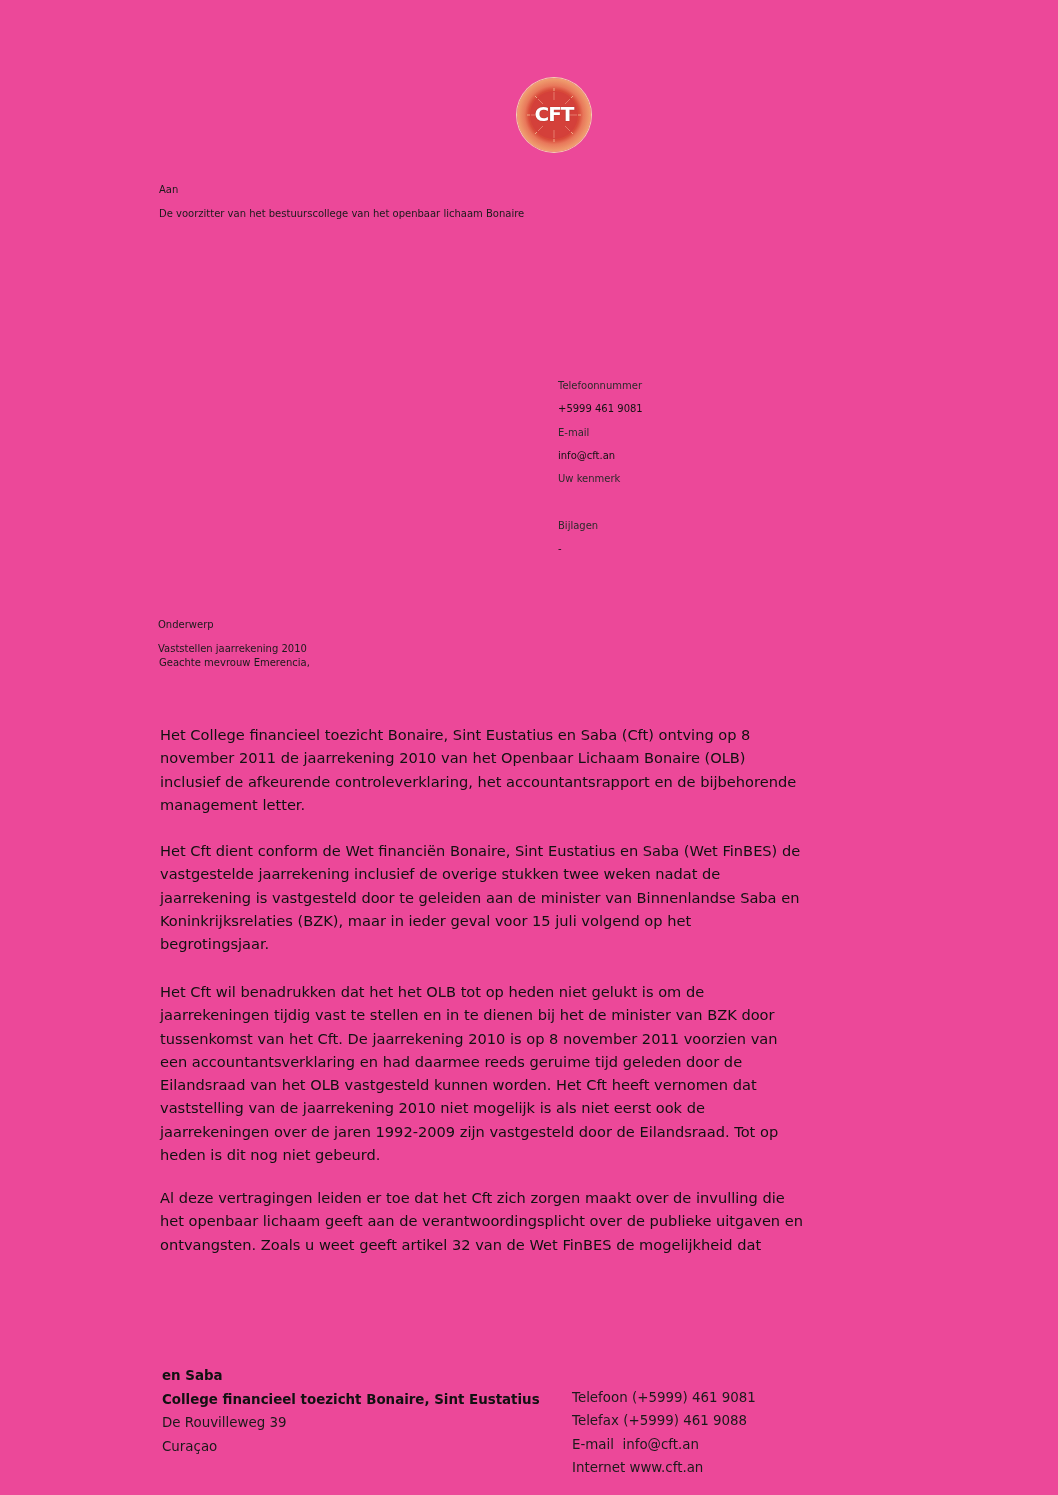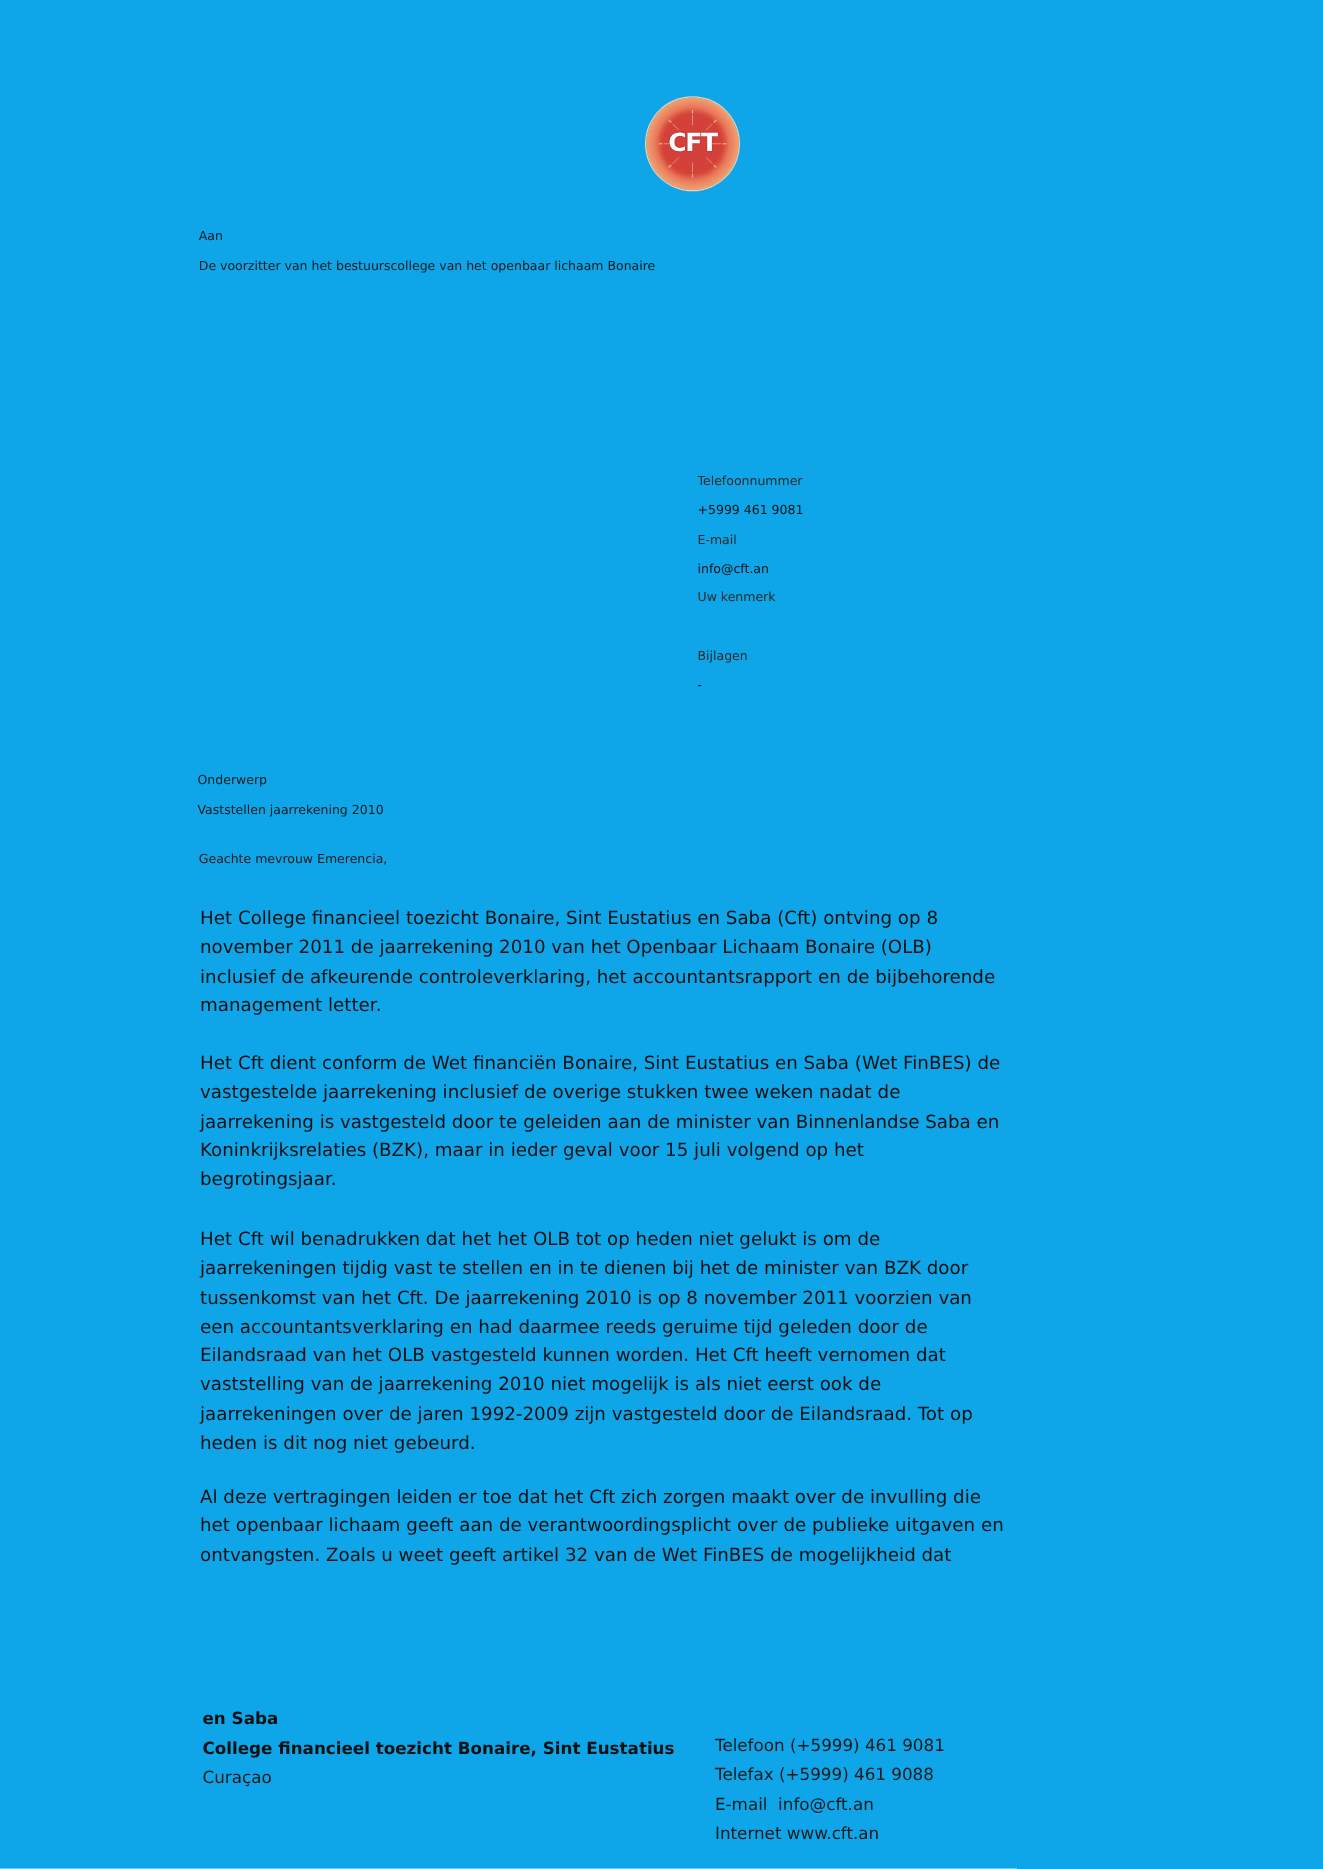--- a/index.html
+++ b/index.html
@@ -13,21 +13,21 @@
       position: relative;
       overflow: hidden;
       font-family: "DejaVu Sans", sans-serif;
       color: #1a1a1a;
     }
     .page {
       position: absolute;
       left: 0; top: 0;
       width: 1058px;
       height: 1495px;
-      background: #0ea5e9;
+      background: #ec4899;
     }
     
     .logo {
       position: absolute;
       left: 517px;
       top: 78px;
       width: 74px;
       height: 74px;
       border-radius: 50%;
       background: radial-gradient(circle at 50% 50%, #d84a3a 0%, #d84a3a 48%, #e8775a 56%, #f0a070 70%, #f3b57e 82%, #f7cfa0 92%, #fbe6cf 100%);
@@ -59,21 +59,21 @@
     }
     .addressee { left: 159px; top: 178px; }
 
     .meta-left { left: 158px; top: 374px; }
     .meta-right { left: 558px; top: 374px; }
     .meta-row { height: 23.3px; }
     .meta-label { color: #2a2a2a; }
     .meta-value { color: #111111; }
 
     .subject { left: 158px; top: 584px; margin-top: 29px; }
-    .salutation { left: 159px; top: 676px; }
+    .salutation { left: 159px; top: 651px; }
 
     .paragraph {
       position: absolute;
       left: 160px;
       width: 700px;
       font-size: 14.6px;
       line-height: 23.3px;
       white-space: normal;
       color: #111111;
     }
@@ -186,20 +186,21 @@
 
   <div class="paragraph p4">
     <span class="line">Al deze vertragingen leiden er toe dat het Cft zich zorgen maakt over de invulling die</span>
     <span class="line">het openbaar lichaam geeft aan de verantwoordingsplicht over de publieke uitgaven en</span>
     <span class="line">ontvangsten. Zoals u weet geeft artikel 32 van de Wet FinBES de mogelijkheid dat</span>
   </div>
 
   <div class="footer-left">
     <div class="footer-org">en Saba</div>
     <div class="footer-org">College financieel toezicht Bonaire, Sint Eustatius</div>
+    <div>De Rouvilleweg 39</div>
     <div>Curaçao</div>
   </div>
 
   <div class="footer-right">
     <div>Telefoon (+5999) 461 9081</div>
     <div>Telefax (+5999) 461 9088</div>
     <div style="white-space: pre;">E-mail  info@cft.an</div>
     <div>Internet www.cft.an</div>
   </div>
 

